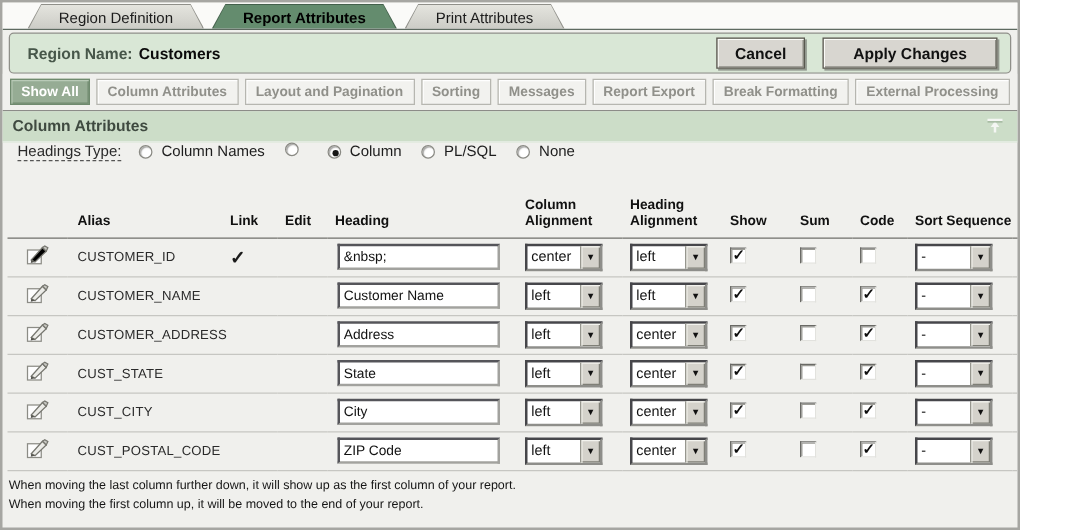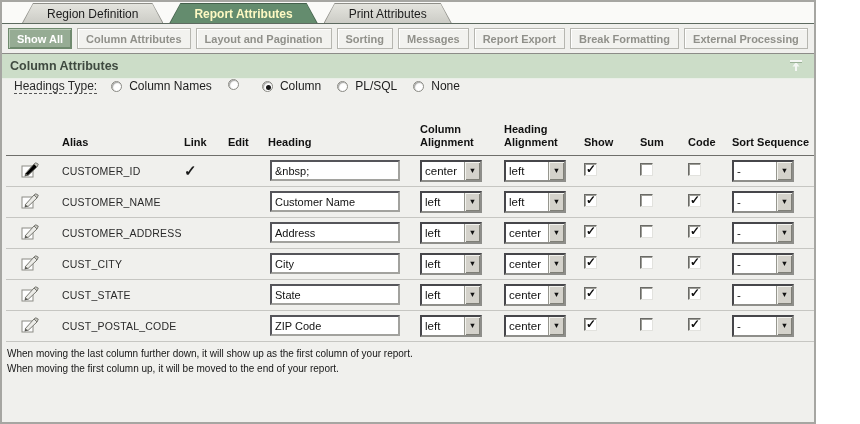--- a/index.html
+++ b/index.html
@@ -21,21 +21,21 @@
     background:#8f8f89; clip-path:polygon(11px 0, calc(100% - 11px) 0, 100% 100%, 0 100%);
     cursor:pointer;
   }
   .tab-inner {
     height:19px; background:linear-gradient(#e4e4de,#ccccc6);
     clip-path:polygon(10px 0, calc(100% - 10px) 0, 100% 100%, 0 100%);
     display:flex; align-items:center; justify-content:center; padding:0 24px;
     font-size:12px; color:#1c1c1c; white-space:nowrap;
   }
   .tab-outer.active { background:#44604c; }
-  .tab-outer.active .tab-inner { background:#648c6e; color:#fef9c3; font-weight:bold; }
+  .tab-outer.active .tab-inner { background:#648c6e; color:#000000; font-weight:bold; }
 
   
   .region-bar {
     margin:2px 5px 0 5px; height:33px; background:#d9e7d6;
     border:1px solid #8f8f89; border-radius:4px;
     display:flex; align-items:center; padding:0 8px 0 14px;
   }
   .region-label { font-size:12.5px; font-weight:bold; color:#47574a; }
   .region-value { font-size:12.5px; font-weight:bold; color:#0a0a0a; margin-left:5px; }
   .region-spacer { flex:1; }
@@ -159,20 +159,27 @@
           <span>Report Attributes</span>
         </div>
     </div>
     <div class="tab-outer">
       <div class="tab-inner">
           <span>Print Attributes</span>
         </div>
     </div>
   </div>
 
+  <div class="region-bar">
+    <span class="region-label">Region Name:</span>
+    <span class="region-value">Customers</span>
+    <span class="region-spacer"></span>
+    <button class="win-btn cancel">Cancel</button>
+    <button class="win-btn apply">Apply Changes</button>
+  </div>
 
   <div class="nav-row">
     <button class="nav-btn active">Show All</button>
     <button class="nav-btn">Column Attributes</button>
     <button class="nav-btn">Layout and Pagination</button>
     <button class="nav-btn">Sorting</button>
     <button class="nav-btn">Messages</button>
     <button class="nav-btn">Report Export</button>
     <button class="nav-btn">Break Formatting</button>
     <button class="nav-btn">External Processing</button>
@@ -332,53 +339,53 @@
         <td style="padding-left:4px"><span class="arrow">△</span><span class="arrow">▽</span></td>
       </tr>
 
       <tr>
         <td><svg class="pencil" viewBox="0 0 20 20">
               <rect x="2" y="6" width="11" height="11" fill="#fdfdfd" stroke="#8c8c86"></rect>
               <polygon points="5,14 14,4 17,7 8,15.5" fill="#ecece8" stroke="#777770" stroke-width="1"></polygon>
               <polygon points="14,4 17,7 18.3,4.2 15.8,2.8" fill="#c8c8c2" stroke="#777770"></polygon>
               <polygon points="5,14 8,15.5 4.6,16.4" fill="#55554f"></polygon>
             </svg></td>
+        <td><span class="alias">CUST_STATE</span></td>
+        <td><span class="linkcheck"></span></td>
+        <td></td>
+        <td><input class="win-input" value="State" style=""></td>
+        <td><div class="select">
+              <span class="select-text">left</span>
+              <span class="select-btn"></span>
+            </div></td>
+        <td style="padding-left:6px"><div class="select">
+              <span class="select-text">center</span>
+              <span class="select-btn"></span>
+            </div></td>
+        <td><span class="checkbox checked"></span></td>
+        <td><span class="checkbox"></span></td>
+        <td style="padding-left:6px"><span class="checkbox checked"></span></td>
+        <td style="padding-left:6px"><div class="select">
+              <span class="select-text">-</span>
+              <span class="select-btn"></span>
+            </div></td>
+        <td style="padding-left:4px"><span class="arrow">△</span><span class="arrow">▽</span></td>
+      </tr>
+
+      <tr>
+        <td><svg class="pencil" viewBox="0 0 20 20">
+              <rect x="2" y="6" width="11" height="11" fill="#fdfdfd" stroke="#8c8c86"></rect>
+              <polygon points="5,14 14,4 17,7 8,15.5" fill="#ecece8" stroke="#777770" stroke-width="1"></polygon>
+              <polygon points="14,4 17,7 18.3,4.2 15.8,2.8" fill="#c8c8c2" stroke="#777770"></polygon>
+              <polygon points="5,14 8,15.5 4.6,16.4" fill="#55554f"></polygon>
+            </svg></td>
         <td><span class="alias">CUST_CITY</span></td>
         <td><span class="linkcheck"></span></td>
         <td></td>
         <td><input class="win-input" value="City" style=""></td>
-        <td><div class="select">
-              <span class="select-text">left</span>
-              <span class="select-btn"></span>
-            </div></td>
-        <td style="padding-left:6px"><div class="select">
-              <span class="select-text">center</span>
-              <span class="select-btn"></span>
-            </div></td>
-        <td><span class="checkbox checked"></span></td>
-        <td><span class="checkbox"></span></td>
-        <td style="padding-left:6px"><span class="checkbox checked"></span></td>
-        <td style="padding-left:6px"><div class="select">
-              <span class="select-text">-</span>
-              <span class="select-btn"></span>
-            </div></td>
-        <td style="padding-left:4px"><span class="arrow">△</span><span class="arrow">▽</span></td>
-      </tr>
-
-      <tr>
-        <td><svg class="pencil" viewBox="0 0 20 20">
-              <rect x="2" y="6" width="11" height="11" fill="#fdfdfd" stroke="#8c8c86"></rect>
-              <polygon points="5,14 14,4 17,7 8,15.5" fill="#ecece8" stroke="#777770" stroke-width="1"></polygon>
-              <polygon points="14,4 17,7 18.3,4.2 15.8,2.8" fill="#c8c8c2" stroke="#777770"></polygon>
-              <polygon points="5,14 8,15.5 4.6,16.4" fill="#55554f"></polygon>
-            </svg></td>
-        <td><span class="alias">CUST_STATE</span></td>
-        <td><span class="linkcheck"></span></td>
-        <td></td>
-        <td><input class="win-input" value="State" style=""></td>
         <td><div class="select">
               <span class="select-text">left</span>
               <span class="select-btn"></span>
             </div></td>
         <td style="padding-left:6px"><div class="select">
               <span class="select-text">center</span>
               <span class="select-btn"></span>
             </div></td>
         <td><span class="checkbox checked"></span></td>
         <td><span class="checkbox"></span></td>

